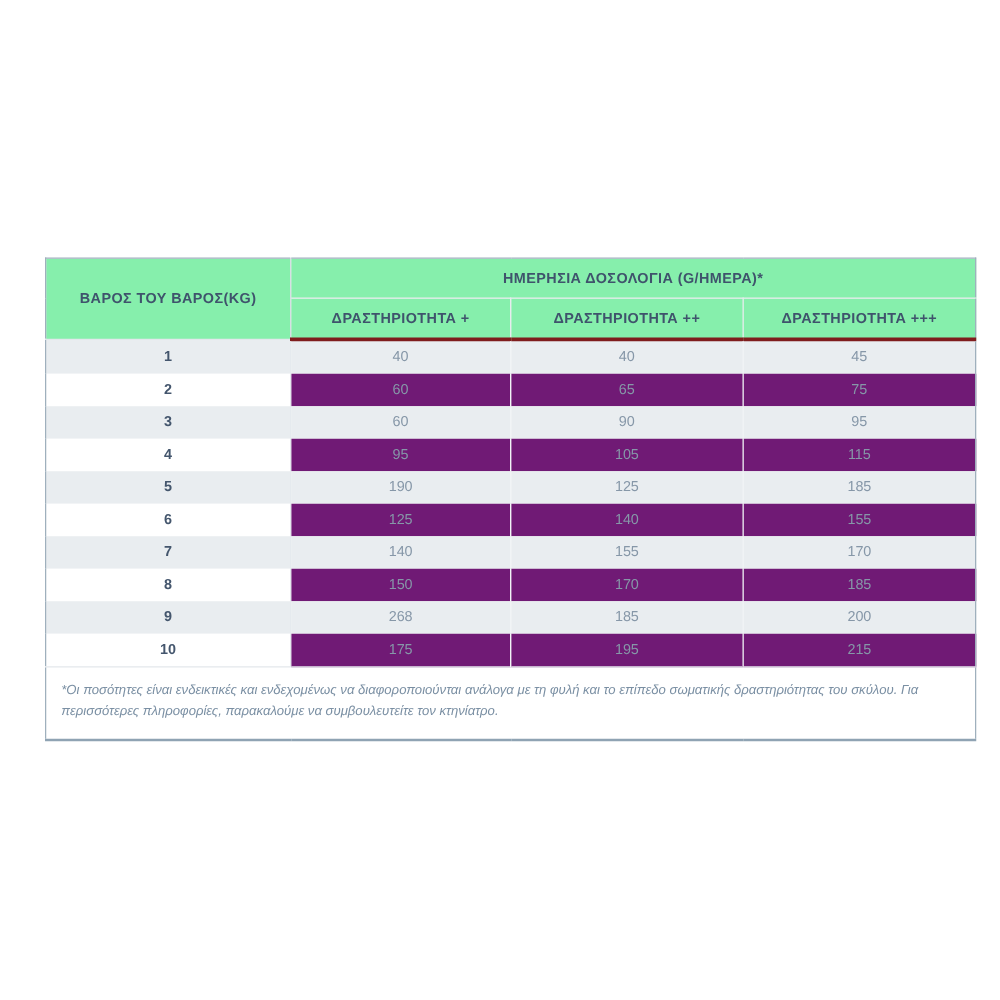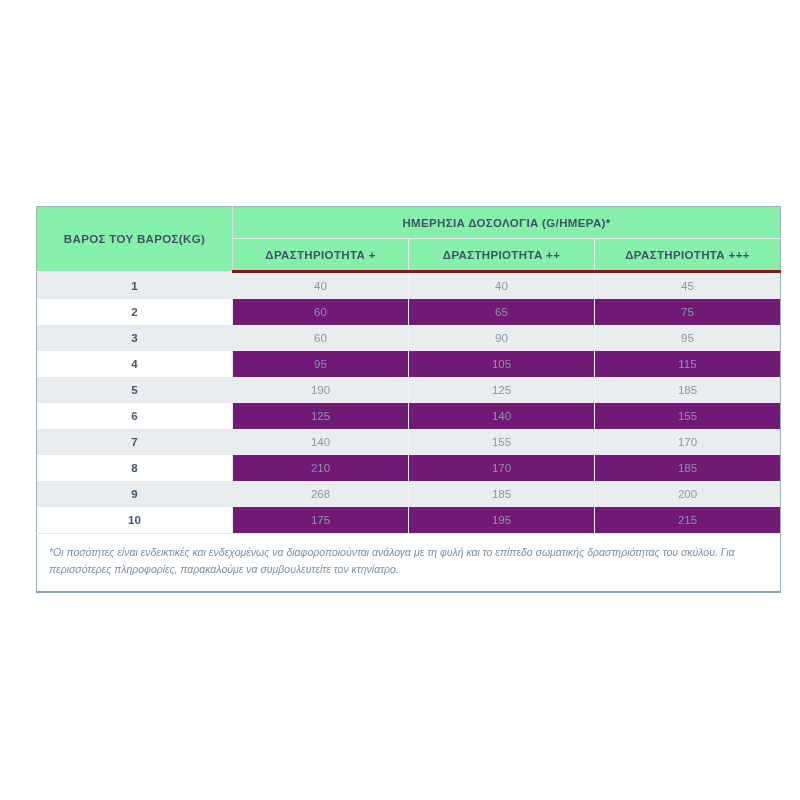--- a/index.html
+++ b/index.html
@@ -181,21 +181,21 @@
             <td class="value-cell last">155</td>
           </tr>
           <tr class="data-row odd">
             <td class="weight-cell">7</td>
             <td class="value-cell">140</td>
             <td class="value-cell">155</td>
             <td class="value-cell last">170</td>
           </tr>
           <tr class="data-row even">
             <td class="weight-cell">8</td>
-            <td class="value-cell">210</td>
+            <td class="value-cell">150</td>
             <td class="value-cell">170</td>
             <td class="value-cell last">185</td>
           </tr>
           <tr class="data-row odd">
             <td class="weight-cell">9</td>
             <td class="value-cell">268</td>
             <td class="value-cell">185</td>
             <td class="value-cell last">200</td>
           </tr>
           <tr class="data-row even">

